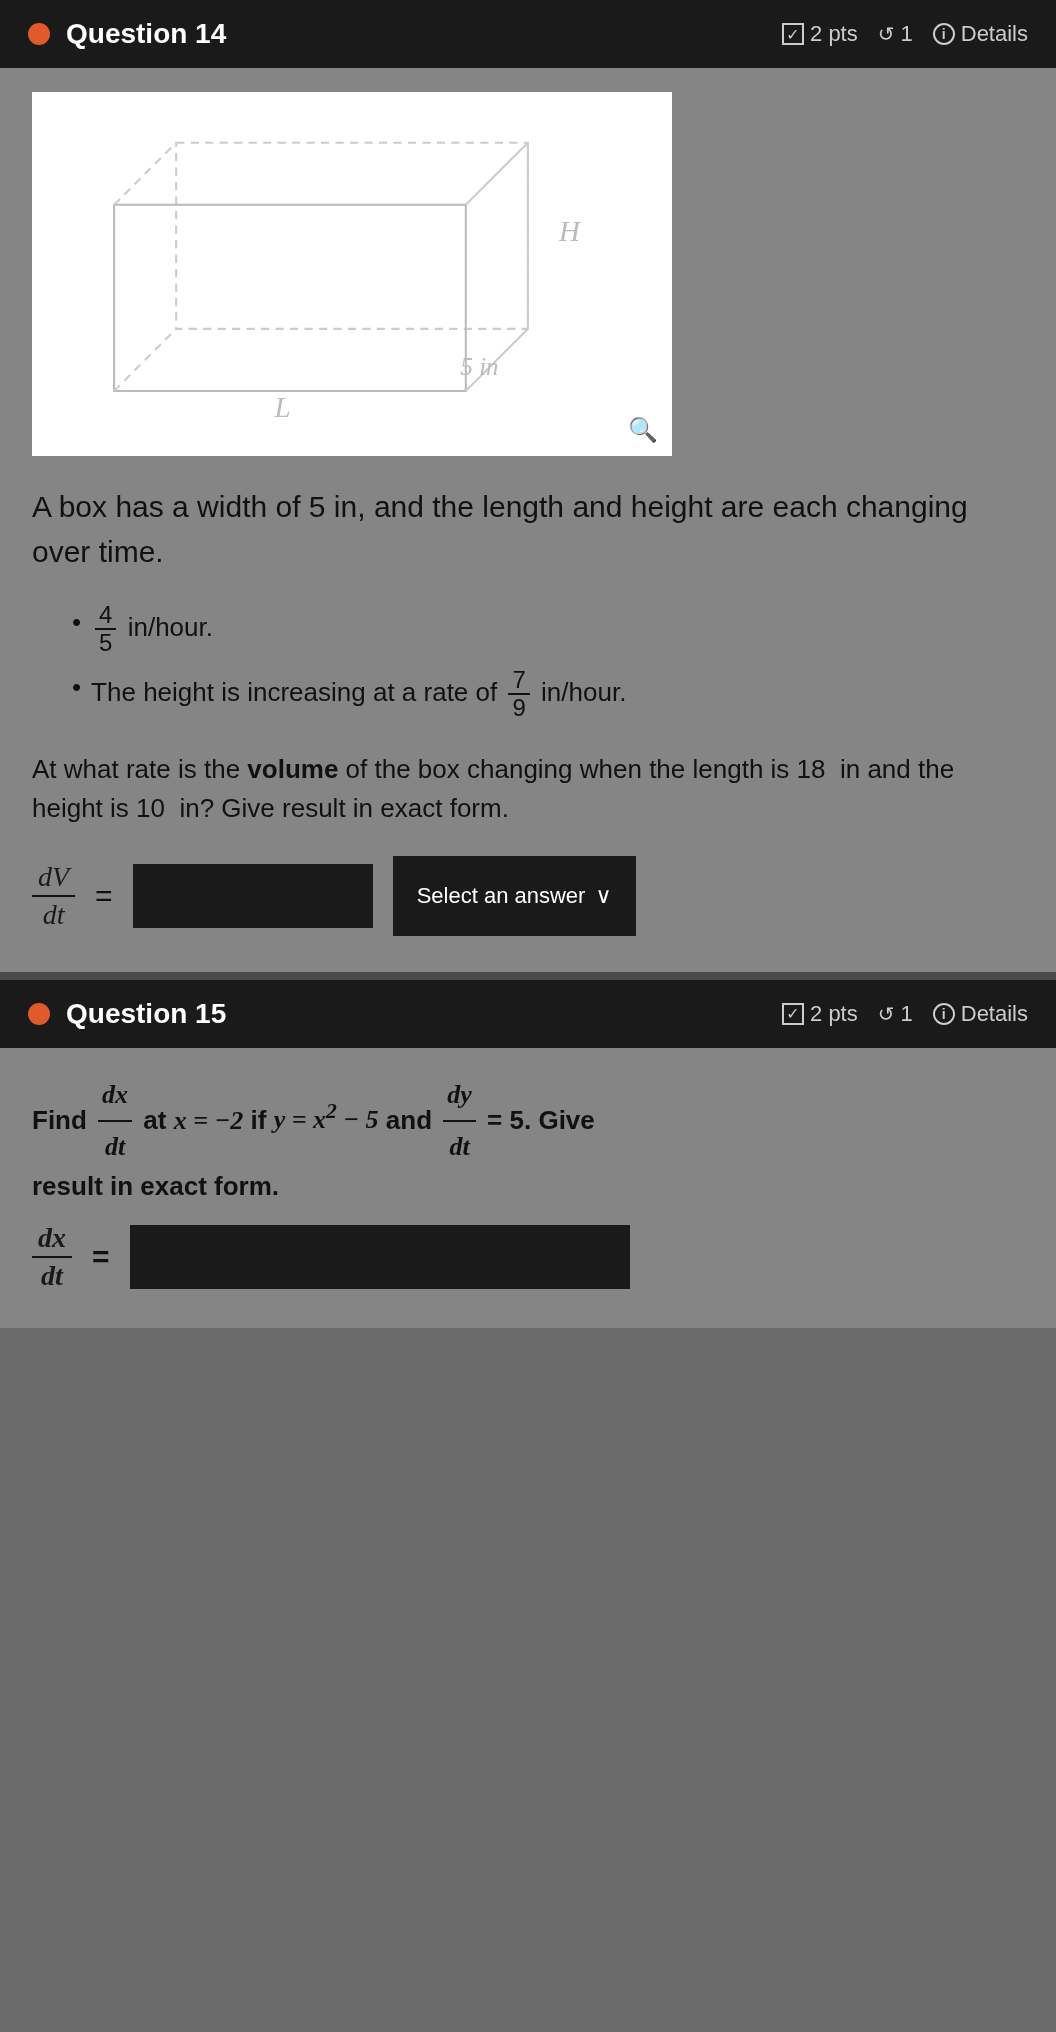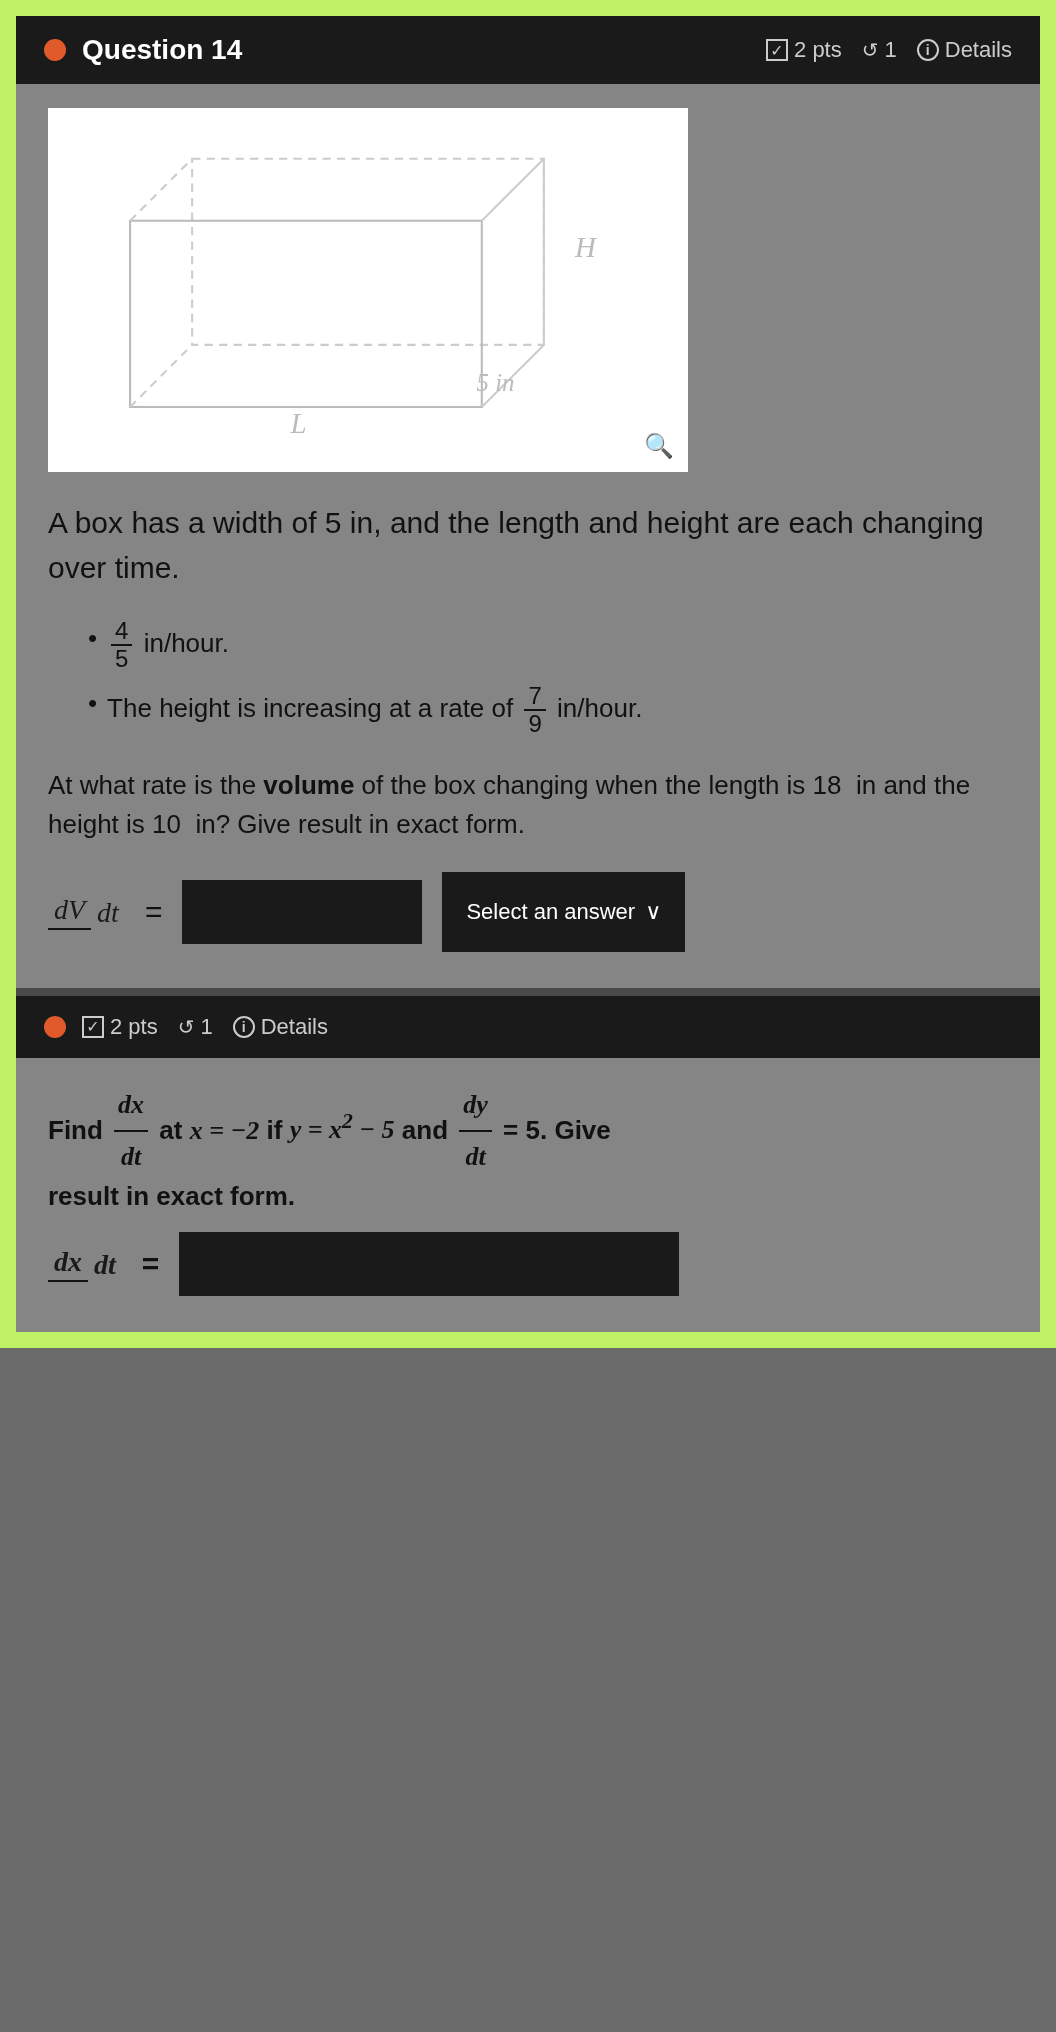--- a/index.html
+++ b/index.html
@@ -6,22 +6,22 @@
     body {
       background-color: #6b6b6b;
       font-family: Georgia, 'Times New Roman', serif;
       width: 1056px;
       min-height: 2032px;
       color: #1a1a1a;
     }
 
     .page-container {
       width: 1056px;
-      background-color: #bef264;
-      padding: 16px;
+      background-color: #c2410c;
+      padding: 0;
     }
 
     .question-block {
       background-color: #7a7a7a;
       margin: 0;
       padding: 0;
     }
 
     .question-header {
       background-color: #1a1a1a;
@@ -183,21 +183,21 @@
       display: flex;
       align-items: center;
       gap: 20px;
       margin-top: 16px;
     }
 
     .dv-dt {
       font-family: Georgia, serif;
       font-size: 26px;
       display: flex;
-      flex-direction: row;
+      flex-direction: column;
       align-items: center;
     }
 
     .dv-dt .d-expr {
       border-bottom: 2px solid #111;
       padding: 0 6px 2px 6px;
       font-size: 28px;
       font-style: italic;
     }
 
@@ -384,20 +384,21 @@
         </button>
       </div>
     </div>
   </div>
 
   <div class="divider"></div>
 
   <div class="question-block">
     <div class="question-header">
       <div class="question-dot"></div>
+      <span class="question-title">Question 15</span>
       <div class="question-meta">
         <div class="meta-item">
           <div class="checkbox-icon">✓</div>
           <span>2 pts</span>
         </div>
         <div class="meta-item">
           <span class="undo-icon">↺</span>
           <span>1</span>
         </div>
         <div class="meta-item">

